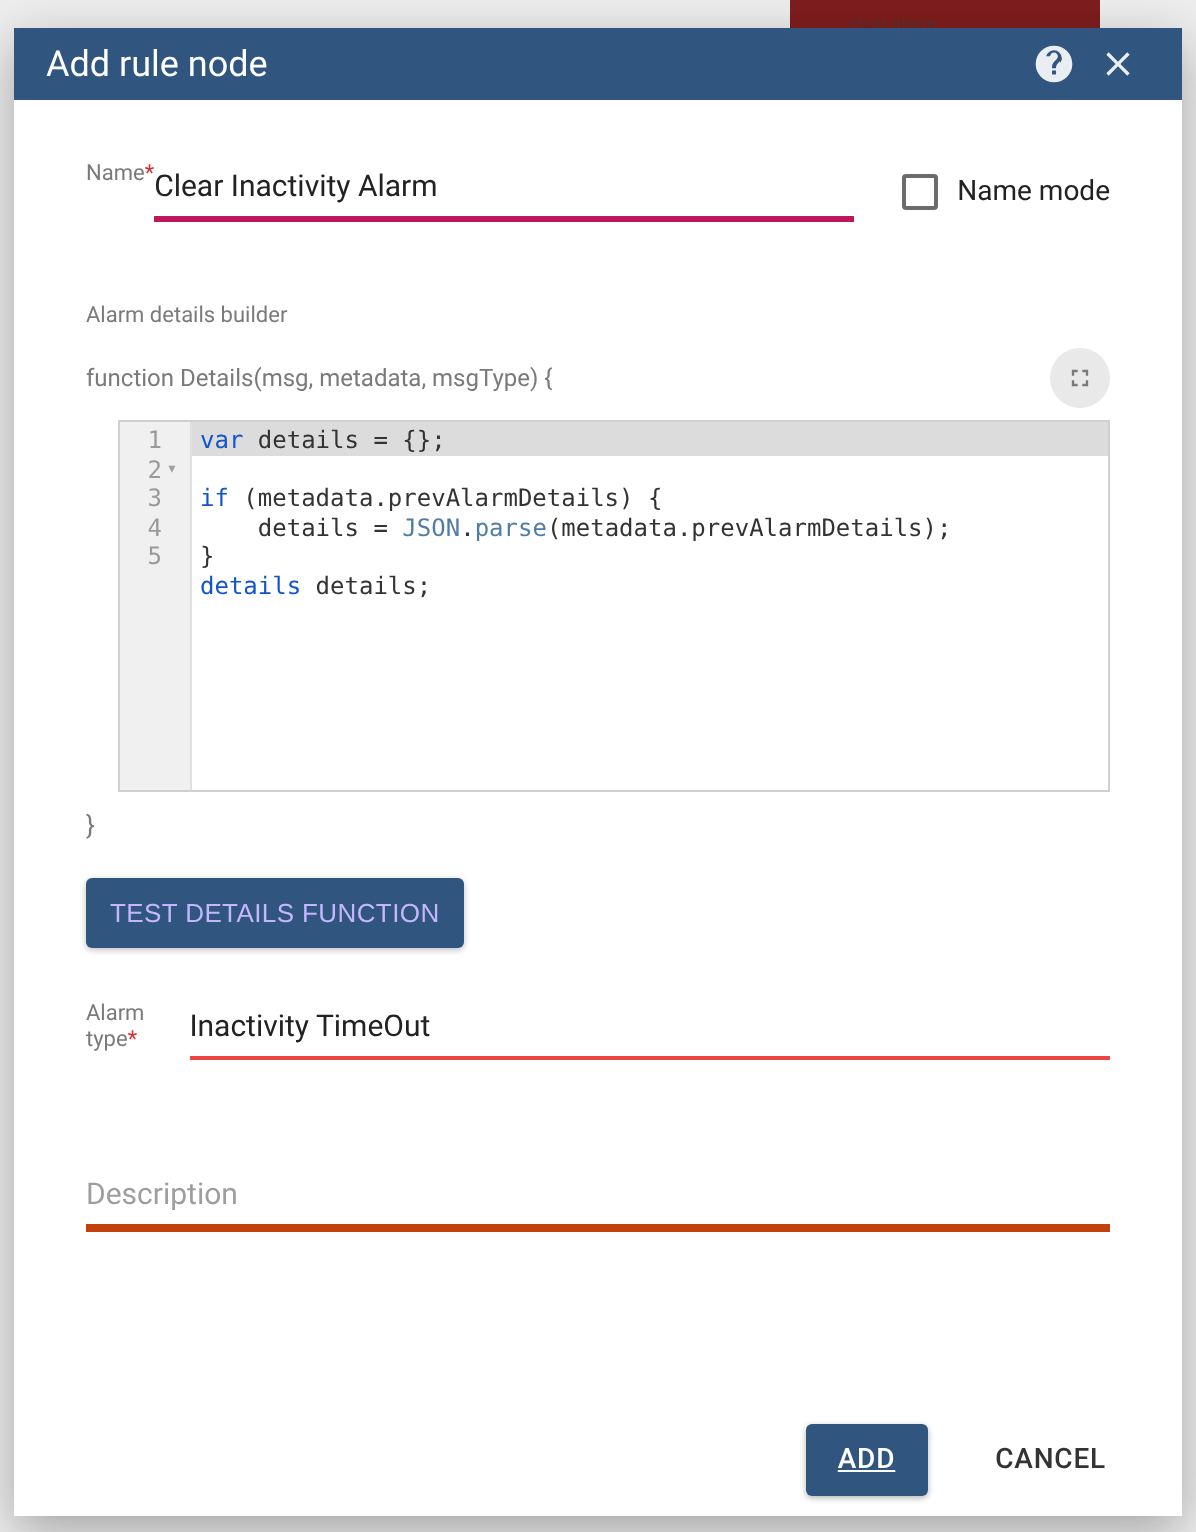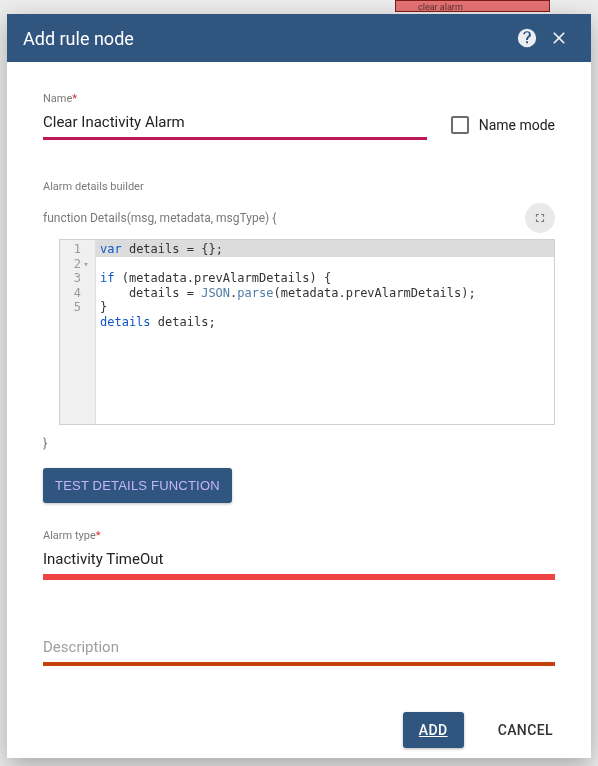--- a/index.html
+++ b/index.html
@@ -16,39 +16,39 @@
     top: 0; left: 0; right: 0; bottom: 0;
     background: #ededed;
   }
   .back-node {
     position: absolute;
     top: 0;
     left: 395px;
     width: 155px;
     height: 12px;
     background: #e57373;
-    border: 1px solid #7f1d1d;
+    border: 7px solid #7f1d1d;
     font-size: 9px;
     color: #5d3030;
     padding-left: 22px;
     line-height: 12px;
   }
   .dialog {
     position: absolute;
     top: 14px;
     left: 7px;
     width: 584px;
     height: 744px;
     background: #fff;
     box-shadow: 0 8px 24px rgba(0,0,0,.3);
     display: flex;
     flex-direction: column;
   }
   .titlebar {
-    height: 48px;
+    height: 36px;
     background: #305680;
     color: #fff;
     display: flex;
     align-items: center;
     padding: 0 16px;
     font-size: 18px;
     font-weight: 400;
   }
   .titlebar .spacer { flex: 1; }
   .titlebar .icon-btn {
@@ -67,21 +67,21 @@
     padding: 30px 36px 20px 36px;
   }
   .name-row {
     display: flex;
     align-items: flex-end;
     gap: 24px;
     margin-bottom: 40px;
   }
   .field {
     display: flex;
-    flex-direction: column;
+    flex-direction: row;
   }
   .name-field { flex: 1; }
   .field-label {
     font-size: 11px;
     color: #7a7a7a;
     margin-bottom: 4px;
   }
   .field-label .req { color: #d32f2f; }
   .field-input {
     border: none;
@@ -189,21 +189,21 @@
     border: none;
     font-size: 13px;
     font-weight: 500;
     letter-spacing: .2px;
     padding: 10px 12px;
     border-radius: 3px;
     cursor: pointer;
     box-shadow: 0 1px 3px rgba(0,0,0,.25);
   }
   .alarm-field { margin-top: 26px; }
-  .alarm-field .field-input { border-bottom: 6px solid #ef4444; }
+  .alarm-field .field-input { border-bottom: 2px solid #ef4444; }
   .desc-field { margin-top: 54px; }
   .desc-field .field-input { color:#9e9e9e; font-size:15px; border-bottom: 4px solid #c2410c; }
   .footer {
     height: 58px;
     border-top: 1px solid #fff;
     display: flex;
     align-items: center;
     justify-content: flex-end;
     gap: 18px;
     padding: 0 22px;

